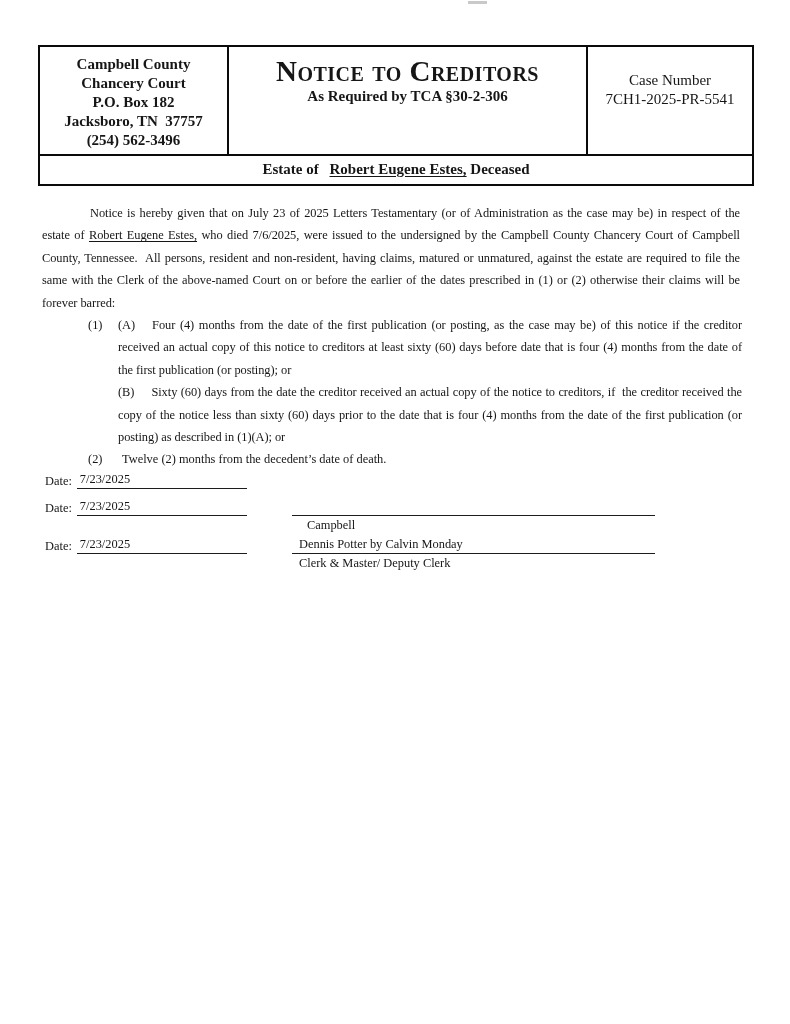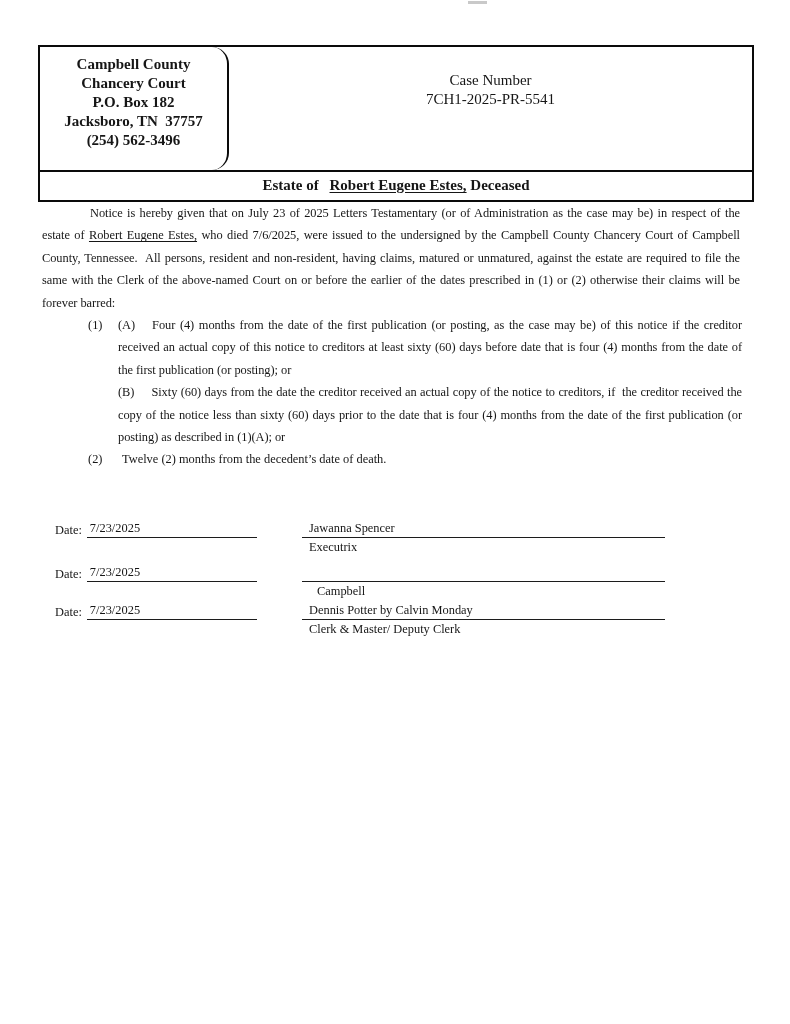--- a/index.html
+++ b/index.html
@@ -24,21 +24,21 @@
   .header-table {
     position: absolute;
     left: 38px; top: 45px;
     width: 716px;
     border: 2.5px solid #0a0a0a;
   }
   .header-row1 {
     display: flex;
     min-height: 99px;
   }
-  .cell { padding: 20px 6px; border-radius: 17px; }
+  .cell { padding: 4px 6px; }
   .cell-court {
     width: 189px;
     border-right: 2.5px solid #0a0a0a;
     text-align: center;
     font-weight: bold;
     font-size: 15px;
     line-height: 19px;
     padding-top: 8px;
   }
   .cell-title {
@@ -100,24 +100,23 @@
   .list-item { position: relative; }
   .item-number { position: absolute; left: 46px; top: 0; }
   .item1-body { padding-left: 76px; }
   .sub-item { text-align: justify; letter-spacing: -0.05px; }
   .sub-label { margin-right: 17px; }
   .item2-body { padding-left: 80px; }
 
   
   .signatures {
     position: absolute;
-    left: 42px; top: 521px;
+    left: 42px; top: 472px;
     width: 700px;
     font-size: 12.4px;
-    margin-left: 10px;
   }
   .sig-row { display: flex; padding-left: 3px; }
   .sig-row-1 { margin-bottom: 10px; }
   .sig-row-2 { margin-bottom: 4px; }
   .date-col { width: 247px; flex: none; }
   .date-inner { display: flex; align-items: flex-end; height: 17px; }
   .date-label { flex: none; margin-right: 5px; }
   .date-value {
     flex: none;
     width: 170px;
@@ -144,20 +143,24 @@
 
   <div class="header-table">
     <div class="header-row1">
       <div class="cell cell-court">
         <div>Campbell County</div>
         <div>Chancery Court</div>
         <div>P.O. Box 182</div>
         <div>Jacksboro, TN&nbsp; 37757</div>
         <div>(254) 562-3496</div>
       </div>
+      <div class="cell cell-title">
+        <div class="doc-title">Notice to Creditors</div>
+        <div class="doc-subtitle">As Required by TCA §30-2-306</div>
+      </div>
       <div class="cell cell-case">
         <div>Case Number</div>
         <div>7CH1-2025-PR-5541</div>
       </div>
     </div>
     <div class="header-row2">
       <span class="estate-prefix">Estate of</span>
       <span class="u">Robert Eugene Estes,</span>
       <span>Deceased</span>
     </div>
@@ -189,24 +192,20 @@
 
   <div class="signatures">
 
     <div class="sig-row sig-row-1">
       <div class="date-col">
         <div class="date-inner">
           <span class="date-label">Date:</span>
           <span class="date-value">7/23/2025</span>
         </div>
       </div>
-      <div class="sig-col">
-        <div class="sig-name">Jawanna Spencer</div>
-        <div class="sig-role">Executrix</div>
-      </div>
     </div>
 
     <div class="sig-row sig-row-2">
       <div class="date-col">
         <div class="date-inner">
           <span class="date-label">Date:</span>
           <span class="date-value">7/23/2025</span>
         </div>
       </div>
       <div class="sig-col">

